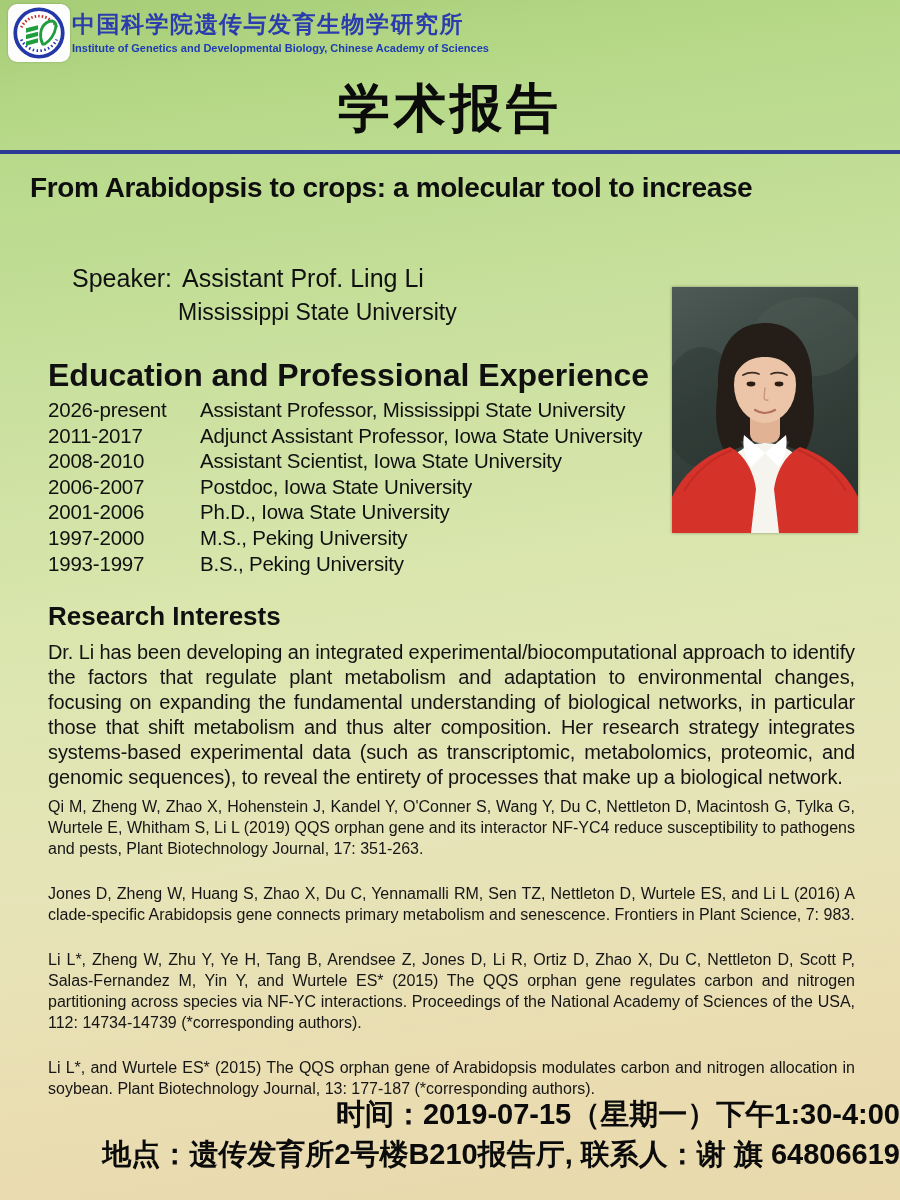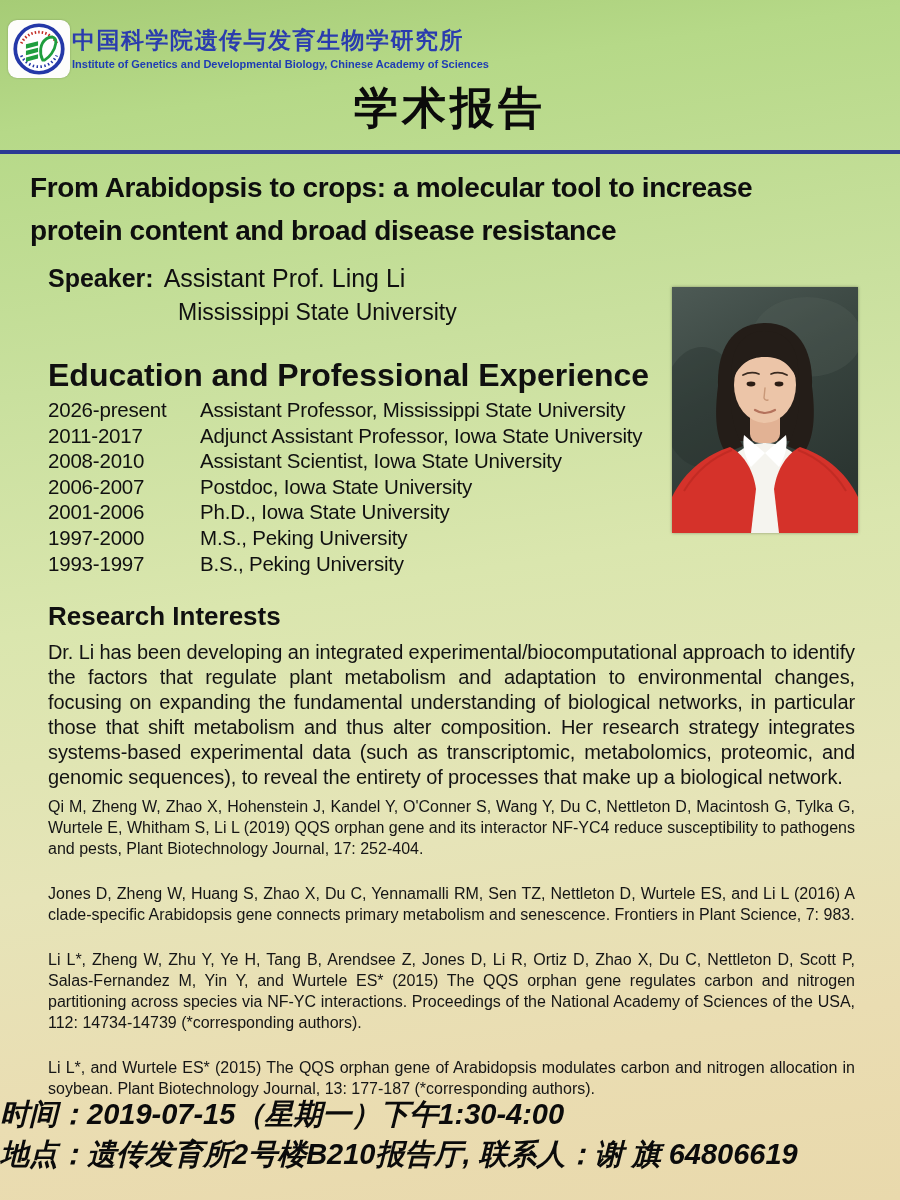--- a/index.html
+++ b/index.html
@@ -10,21 +10,21 @@
     position: relative;
     width: 900px;
     height: 1200px;
     overflow: hidden;
     background: linear-gradient(172deg,
       #a6cc76 0%, #b6d988 10%, #c9e09e 30%, #dae6ae 48%,
       #e6e4b8 68%, #eaddb2 85%, #e9d9ac 100%);
   }
 
   
-  .header { position: absolute; top: 16px; left: 0; width: 100%; height: 70px; }
+  .header { position: absolute; top: 0; left: 0; width: 100%; height: 70px; }
   .logo-box {
     position: absolute; left: 8px; top: 4px;
     width: 62px; height: 58px;
     background: #fdfdfb; border-radius: 9px;
     display: flex; align-items: center; justify-content: center;
     box-shadow: 0 0 2px rgba(0,0,0,.25);
   }
   .header-text { position: absolute; left: 72px; top: 9px; width: 520px; }
   .institute-cn {
     font-size: 23px; font-weight: bold; color: #2b3cae;
@@ -32,41 +32,41 @@
   }
   .institute-en {
     font-size: 11px; font-weight: bold; color: #1e3cb4;
     line-height: 14px; margin-top: 2px; white-space: nowrap;
   }
 
   
   .banner {
     position: absolute; top: 68px; left: 0; width: 100%;
     text-align: center;
-    font-size: 44px; font-weight: bold; color: #0b0b0b;
+    font-size: 52px; font-weight: bold; color: #0b0b0b;
     letter-spacing: 4px; line-height: 80px;
   }
   .blue-rule {
     position: absolute; top: 150px; left: 0;
     width: 100%; height: 4px; background: #2b3a94;
   }
 
   
   .talk-title {
     position: absolute; top: 166px; left: 30px; right: 30px;
     text-align: left; font-weight: bold;
     font-size: 28px; letter-spacing: -0.4px; line-height: 43px;
     color: #0e0e0e;
   }
 
   
   .content { position: absolute; top: 262px; left: 48px; right: 45px; }
 
   .speaker-line { font-size: 25px; line-height: 33px; white-space: nowrap; }
-  .speaker-label { font-weight: bold; margin-right: 10px; }
+  .speaker-label { font-weight: normal; margin-right: 10px; margin-left: 24px; }
   .speaker-affiliation { font-size: 23px; line-height: 30px; margin-left: 130px; margin-top: 2px; }
 
   .edu-heading { font-size: 32px; font-weight: bold; margin-top: 32px; line-height: 32px; }
   .edu-table { margin-top: 6px; }
   .edu-row { display: flex; font-size: 20.5px; line-height: 25.6px; letter-spacing: -0.2px; white-space: nowrap; }
   .edu-period { width: 152px; flex: 0 0 152px; }
   .edu-role { flex: 1; }
 
   .section-heading { font-size: 26px; font-weight: bold; margin-top: 24px; line-height: 32px; }
   .ri-body {
@@ -84,21 +84,21 @@
   .photo {
     position: absolute; left: 672px; top: 287px;
     width: 186px; height: 246px; overflow: hidden;
     box-shadow: 0 0 3px rgba(0,0,0,.35);
   }
   .photo svg { display: block; }
 
   
   .footer {
     position: absolute; left: 0; bottom: 26px; width: 100%;
-    text-align: left; font-weight: bold; color: #0b0b0b; font-style: italic;
+    text-align: right; font-weight: bold; color: #0b0b0b;
   }
   .footer-time { font-size: 29px; line-height: 40px; }
   .footer-location { font-size: 29px; line-height: 40px; }
 </style>
 </head>
 <body>
 
 <div class="poster">
 
   <div class="header">
@@ -117,21 +117,20 @@
       <div class="institute-cn">中国科学院遗传与发育生物学研究所</div>
       <div class="institute-en">Institute of Genetics and Developmental Biology, Chinese Academy of Sciences</div>
     </div>
   </div>
 
   <div class="banner">学术报告</div>
   <div class="blue-rule"></div>
 
   <div class="talk-title">
     <div>From Arabidopsis to crops: a molecular tool to increase</div>
-    <div>protein content and broad disease resistance</div>
   </div>
 
   <div class="content">
 
     <div class="speaker-line">
       <span class="speaker-label">Speaker:</span><span>Assistant Prof. Ling Li</span>
     </div>
     <div class="speaker-affiliation">Mississippi State University</div>
 
     <div class="edu-heading">Education and Professional Experience</div>
@@ -163,21 +162,21 @@
       <div class="edu-row">
         <span class="edu-period">1993-1997</span>
         <span class="edu-role">B.S., Peking University</span>
       </div>
     </div>
 
     <div class="section-heading">Research Interests</div>
     <div class="ri-body">Dr. Li has been developing an integrated experimental/biocomputational approach to identify the factors that regulate plant metabolism and adaptation to environmental changes, focusing on expanding the fundamental understanding of biological networks, in particular those that shift metabolism and thus alter composition. Her research strategy integrates systems-based experimental data (such as transcriptomic, metabolomics, proteomic, and genomic sequences), to reveal the entirety of processes that make up a biological network.</div>
 
     <div>
-      <p class="pub-item">Qi M, Zheng W, Zhao X, Hohenstein J, Kandel Y, O'Conner S, Wang Y, Du C, Nettleton D, Macintosh G, Tylka G, Wurtele E, Whitham S, Li L (2019) QQS orphan gene and its interactor NF-YC4 reduce susceptibility to pathogens and pests, Plant Biotechnology Journal, 17: 252-404.</p>
+      <p class="pub-item">Qi M, Zheng W, Zhao X, Hohenstein J, Kandel Y, O'Conner S, Wang Y, Du C, Nettleton D, Macintosh G, Tylka G, Wurtele E, Whitham S, Li L (2019) QQS orphan gene and its interactor NF-YC4 reduce susceptibility to pathogens and pests, Plant Biotechnology Journal, 17: 351-263.</p>
       <p class="pub-item">Jones D, Zheng W, Huang S, Zhao X, Du C, Yennamalli RM, Sen TZ, Nettleton D, Wurtele ES, and Li L (2016) A clade-specific Arabidopsis gene connects primary metabolism and senescence. Frontiers in Plant Science, 7: 983.</p>
       <p class="pub-item">Li L*, Zheng W, Zhu Y, Ye H, Tang B, Arendsee Z, Jones D, Li R, Ortiz D, Zhao X, Du C, Nettleton D, Scott P, Salas-Fernandez M, Yin Y, and Wurtele ES* (2015) The QQS orphan gene regulates carbon and nitrogen partitioning across species via NF-YC interactions. Proceedings of the National Academy of Sciences of the USA, 112: 14734-14739 (*corresponding authors).</p>
       <p class="pub-item">Li L*, and Wurtele ES* (2015) The QQS orphan gene of Arabidopsis modulates carbon and nitrogen allocation in soybean. Plant Biotechnology Journal, 13: 177-187 (*corresponding authors).</p>
     </div>
   </div>
 
   <div class="photo">
     <svg width="186" height="246" viewBox="0 0 186 246">
       <defs>
         <linearGradient id="bgG" x1="0" y1="0" x2="0.4" y2="1">

